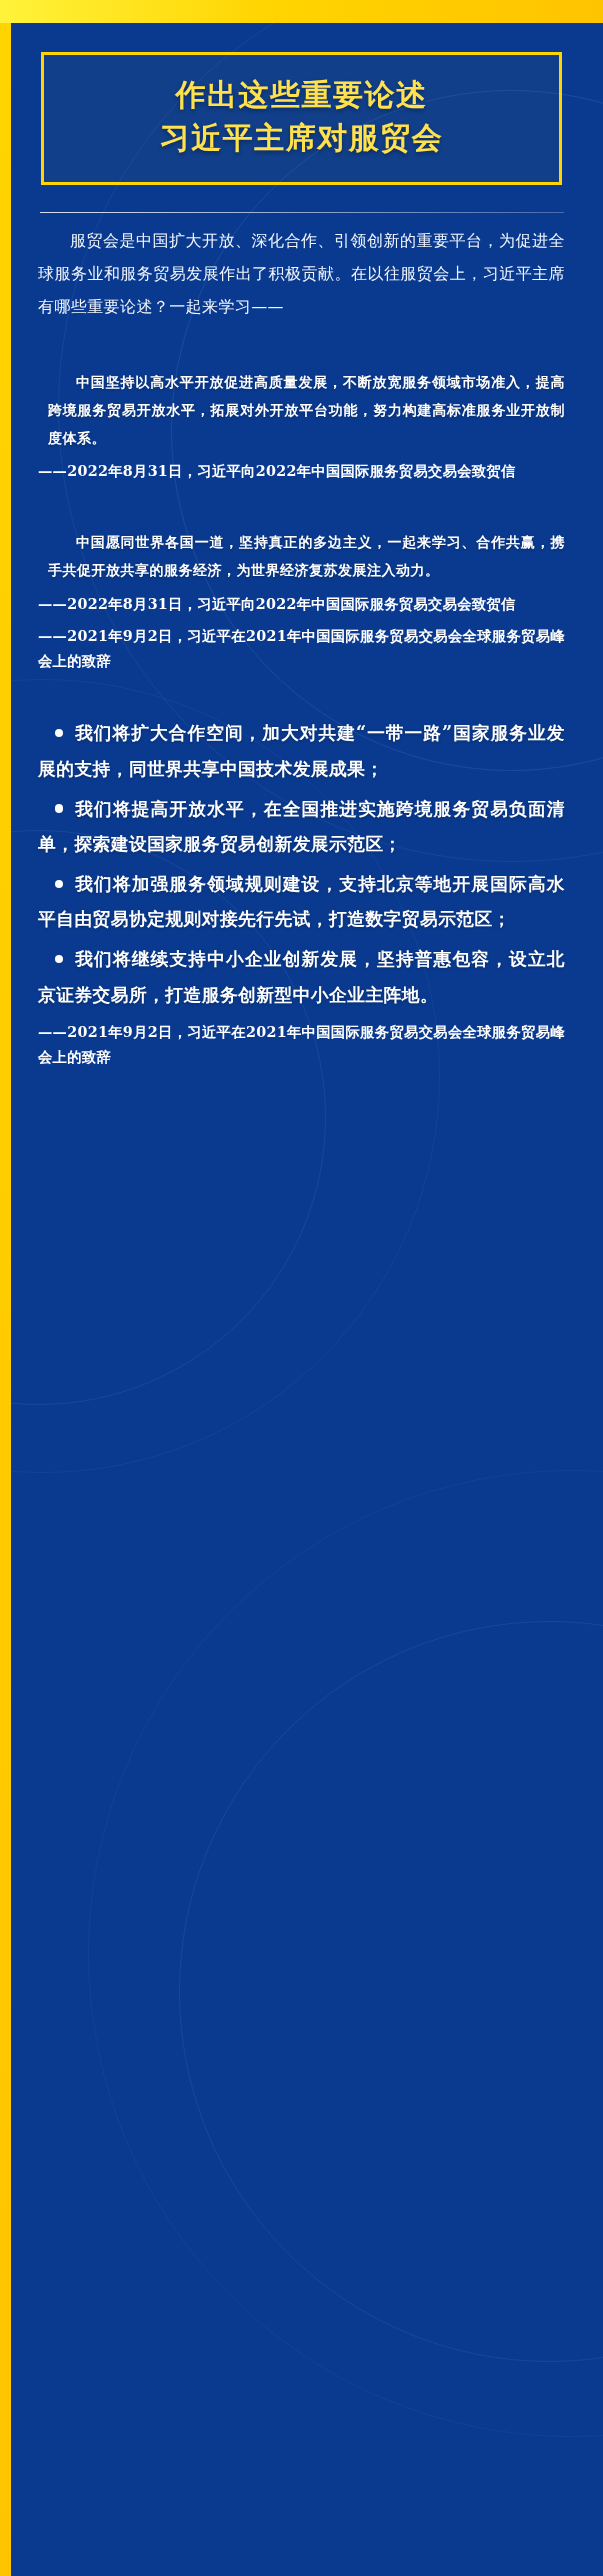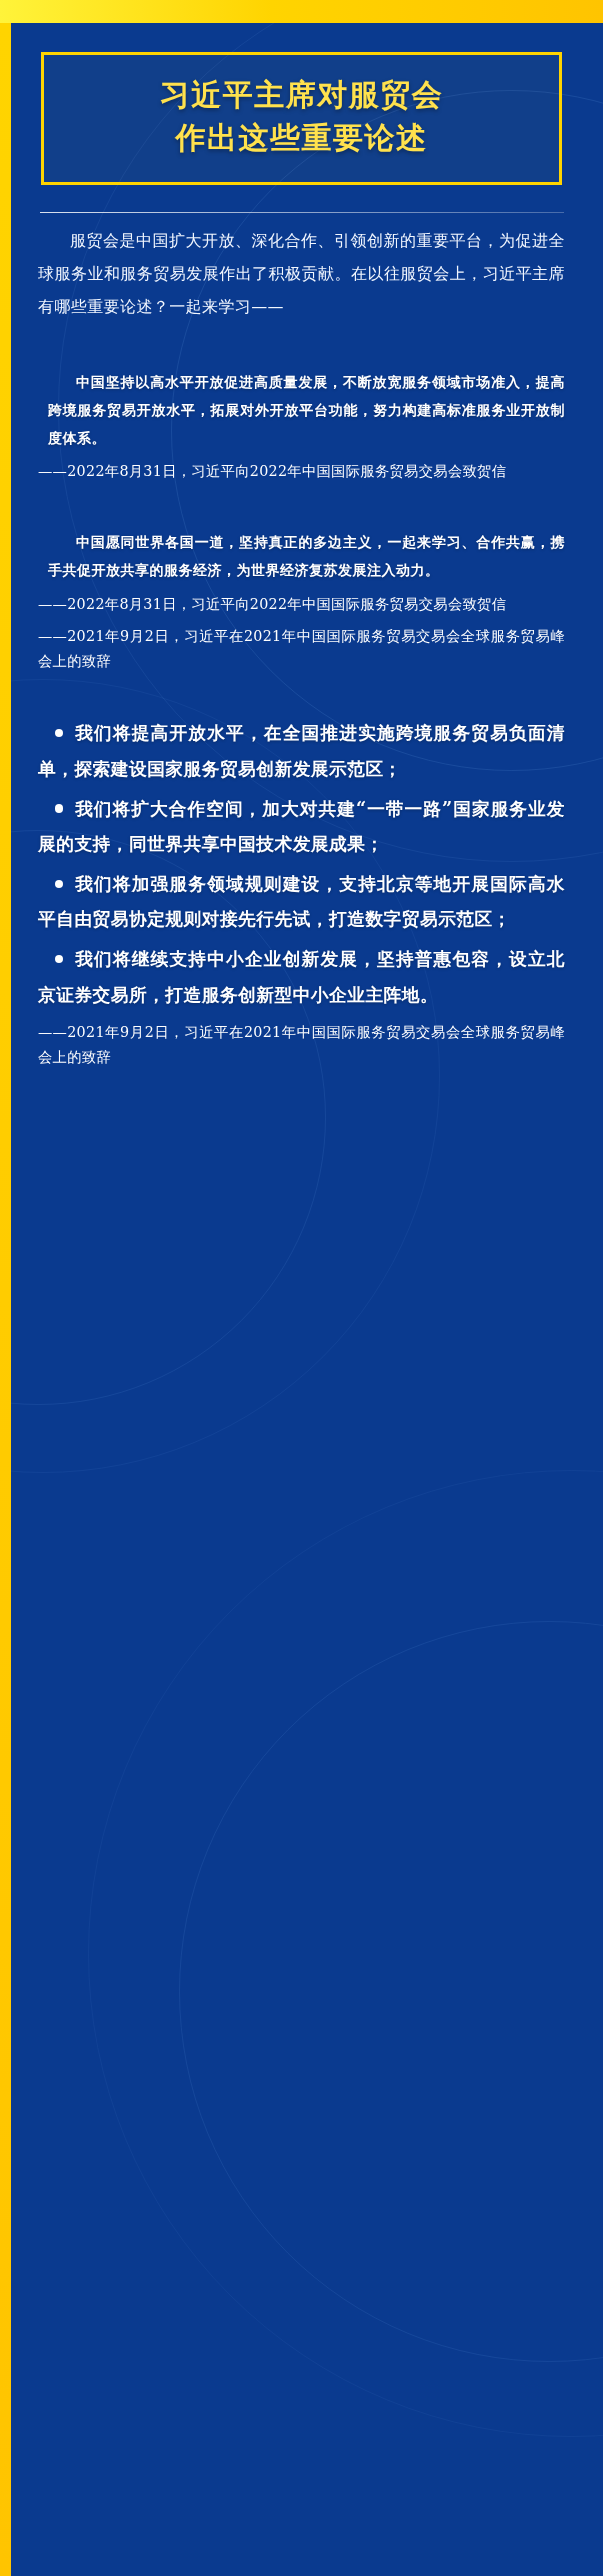--- a/index.html
+++ b/index.html
@@ -112,20 +112,21 @@
     text-shadow: 0 0.8px 3px rgba(0,0,0,0.28);
   }
   .source {
     color: #ffffff;
     font-family: "DejaVu Serif", "Liberation Serif", serif;
     font-size: 14.3px;
     line-height: 1.75;
     margin: 7.5px 3px 0 3px;
     text-align: justify;
     letter-spacing: 0.3px;
+    font-weight: bold;
   }
 
   .bullets {
     margin: 41px 3px 0 3px;
   }
   .bullet-item {
     position: relative;
     color: #ffffff;
     font-family: "DejaVu Serif", "Liberation Serif", serif;
     font-weight: bold;
@@ -160,44 +161,44 @@
   <div class="arc a6"></div>
 
   <div class="topbar">
     <div class="tri"></div>
   </div>
   <div class="sidebar-left"></div>
 
   <div class="content">
 
     <div class="title-box">
+      <div class="title-line">作出这些重要论述</div>
       <div class="title-line">习近平主席对服贸会</div>
-      <div class="title-line">作出这些重要论述</div>
     </div>
 
     <div class="divider"></div>
 
     <div class="para">服贸会是中国扩大开放、深化合作、引领创新的重要平台，为促进全球服务业和服务贸易发展作出了积极贡献。在以往服贸会上，习近平主席有哪些重要论述？一起来学习——</div>
 
     <div class="quote">中国坚持以高水平开放促进高质量发展，不断放宽服务领域市场准入，提高跨境服务贸易开放水平，拓展对外开放平台功能，努力构建高标准服务业开放制度体系。</div>
     <div class="source">——2022年8月31日，习近平向2022年中国国际服务贸易交易会致贺信</div>
 
     <div class="quote">中国愿同世界各国一道，坚持真正的多边主义，一起来学习、合作共赢，携手共促开放共享的服务经济，为世界经济复苏发展注入动力。</div>
     <div class="source">——2022年8月31日，习近平向2022年中国国际服务贸易交易会致贺信</div>
 
     <div class="source">——2021年9月2日，习近平在2021年中国国际服务贸易交易会全球服务贸易峰会上的致辞</div>
 
     <div class="bullets">
       <div class="bullet-item">
         <span class="dot"></span>
+        <span>我们将扩大合作空间，加大对共建“一带一路”国家服务业发展的支持，同世界共享中国技术发展成果；</span>
+      </div>
+      <div class="bullet-item">
+        <span class="dot"></span>
         <span>我们将提高开放水平，在全国推进实施跨境服务贸易负面清单，探索建设国家服务贸易创新发展示范区；</span>
-      </div>
-      <div class="bullet-item">
-        <span class="dot"></span>
-        <span>我们将扩大合作空间，加大对共建“一带一路”国家服务业发展的支持，同世界共享中国技术发展成果；</span>
       </div>
       <div class="bullet-item">
         <span class="dot"></span>
         <span>我们将加强服务领域规则建设，支持北京等地开展国际高水平自由贸易协定规则对接先行先试，打造数字贸易示范区；</span>
       </div>
       <div class="bullet-item">
         <span class="dot"></span>
         <span>我们将继续支持中小企业创新发展，坚持普惠包容，设立北京证券交易所，打造服务创新型中小企业主阵地。</span>
       </div>
     </div>

